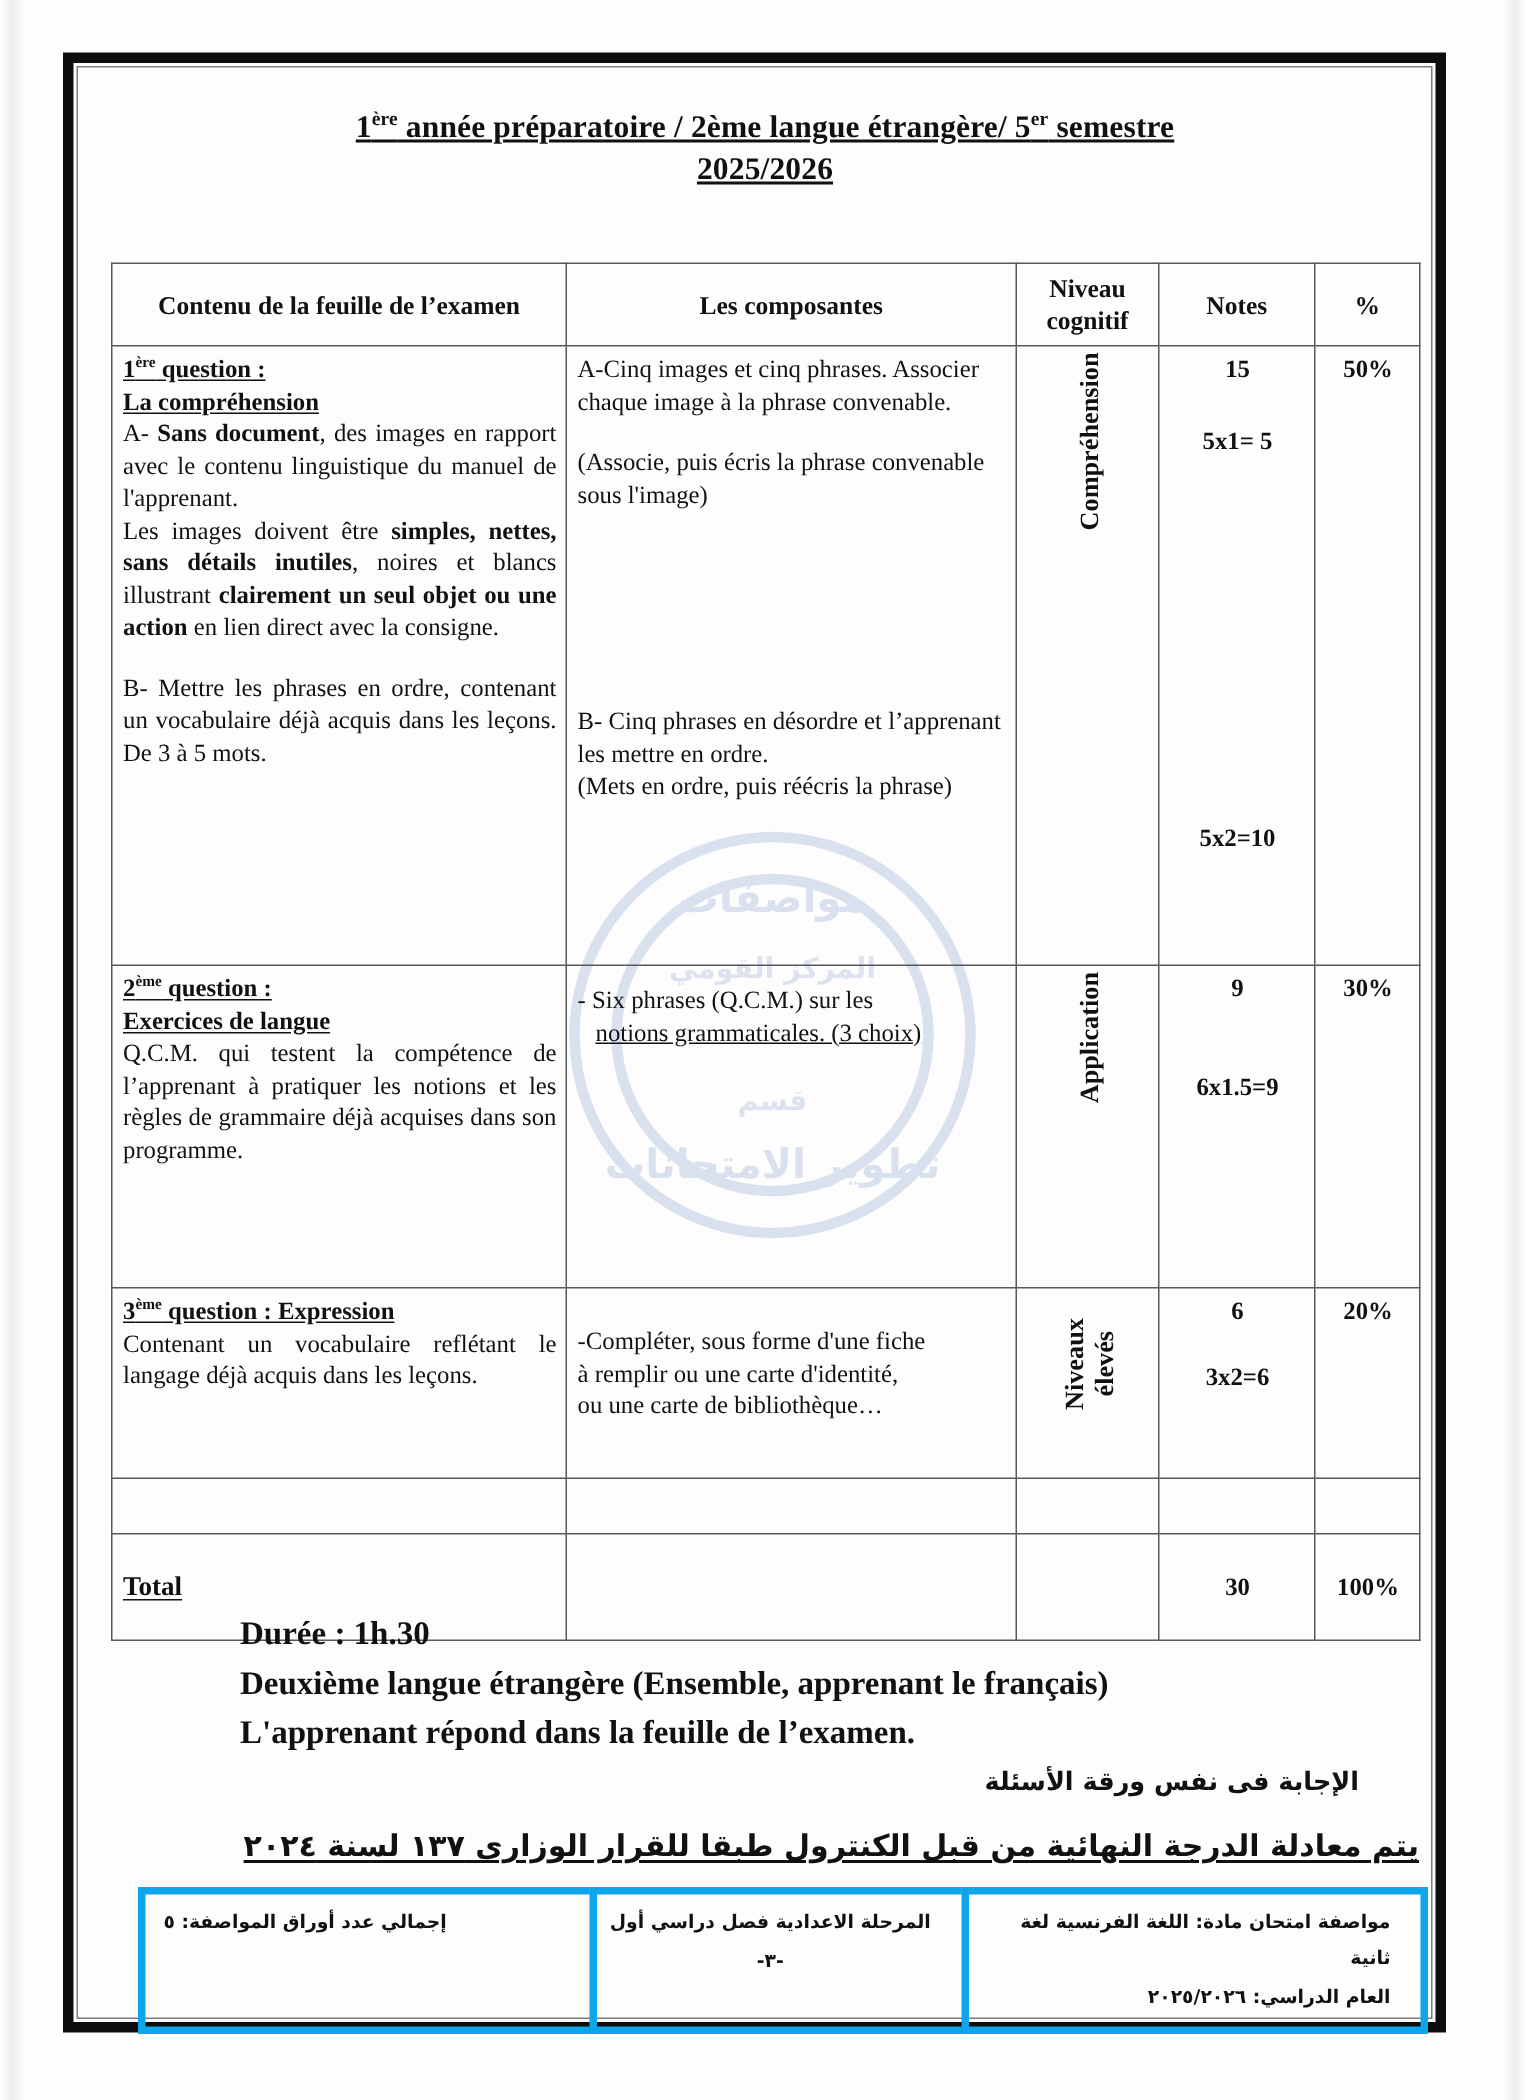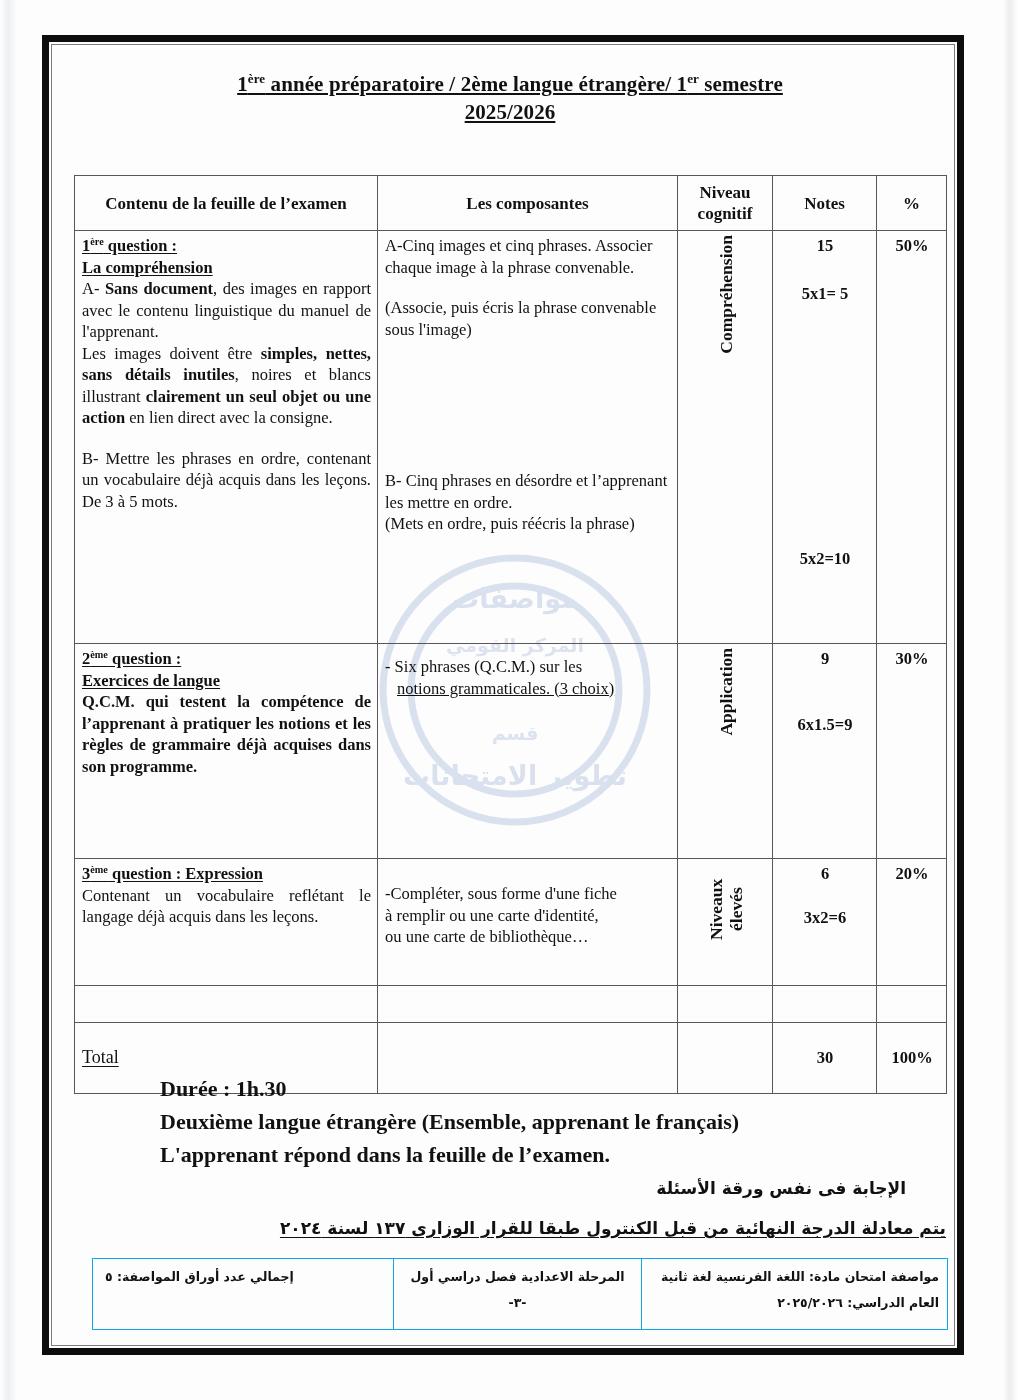--- a/index.html
+++ b/index.html
@@ -144,21 +144,21 @@
   .cell-notes .n2.far { margin-top: 244px; }
   .cell-pct   { text-align: center; font-weight: bold; font-size: 17px; padding-top: 6px; }
 
   .row1 td { height: 404px; }
   .row2 td { height: 198px; }
   .row3 td { height: 98px; }
   .row-total td { height: 62px; vertical-align: middle; }
   .row-spacer td { height: 28px; border-left: 1px solid #585858; border-right: 1px solid #585858;
                    border-top: none; border-bottom: 1px solid #585858; }
 
-  .total-label { font-weight: normal; text-decoration: underline; text-underline-offset: 3px; font-size: 18px; }
+  .total-label { font-weight: bold; text-decoration: underline; text-underline-offset: 3px; font-size: 18px; }
   .row-total .cell-notes, .row-total .cell-pct { padding-top: 0; }
 
   
   #notes {
     position: absolute;
     left: 160px; top: 1072px;
     width: 740px;
     font-weight: bold;
     font-size: 22px;
     line-height: 33px;
@@ -173,39 +173,39 @@
   }
   #ar-line1 {
     position: absolute;
     right: 112px; top: 1178px;
     font-size: 17px;
     white-space: nowrap;
   }
   #ar-line2 {
     position: absolute;
     right: 72px; top: 1218px;
-    font-size: 17px;
+    font-size: 20px;
     white-space: nowrap;
     text-decoration: underline;
     text-underline-offset: 3px;
   }
 
   
   #footer-table {
     position: absolute;
     left: 92px; top: 1258px;
     width: 855px;
     border-collapse: collapse;
     table-layout: fixed;
     direction: rtl;
   }
   #footer-table td {
-    border: 1px solid #0ea5e9;
+    border: 5px solid #0ea5e9;
     vertical-align: top;
-    padding: 6px 8px 8px 8px;
+    padding: 6px 20px 8px 8px;
     font-family: "DejaVu Sans", "Liberation Sans", sans-serif;
     font-size: 12.5px;
     line-height: 24px;
     font-weight: bold;
     height: 56px;
   }
   #footer-table .fc-right { width: 306px; text-align: right; }
   #footer-table .fc-mid   { width: 248px; text-align: center; }
   #footer-table .fc-left  { width: 301px; text-align: left; padding-left: 12px; }
   #footer-table .fline { display: block; }
@@ -234,21 +234,21 @@
   </g>
   <g fill="#92a9d1" font-family="DejaVu Sans, sans-serif" font-size="19" font-weight="bold">
     <text x="215" y="112" text-anchor="middle">المركز القومي</text>
     <text x="215" y="200" text-anchor="middle">قسم</text>
   </g>
 </svg>
 
 <div id="content">
 
   <div id="title-block">
-    <span class="tline u"><span>1</span><sup>ère</sup><span> année préparatoire / 2ème langue étrangère/ 1</span><sup>er</sup><span> semestre</span></span>
+    <span class="tline u"><span>1</span><sup>ère</sup><span> année préparatoire / 2ème langue étrangère/ 5</span><sup>er</sup><span> semestre</span></span>
     <span class="tline u">2025/2026</span>
   </div>
 
   <table id="spec-table">
     <colgroup>
       <col class="col-contenu">
         <col class="col-comp">
         <col class="col-niveau">
         <col class="col-notes">
         <col class="col-pct">
@@ -301,21 +301,21 @@
       </tr>
 
       <tr class="row2">
         <td class="cell-contenu">
           <div>
             <span class="head-u"><span>2</span><sup>ème</sup><span> question :</span></span>
           </div>
           <div>
             <span class="head-u">Exercices de langue</span>
           </div>
-          <div style="text-align:justify;font-weight:bold;">Q.C.M. qui testent la compétence de l’apprenant à pratiquer les notions et les règles de grammaire déjà acquises dans son programme.</div>
+          <div style="text-align:justify;">Q.C.M. qui testent la compétence de l’apprenant à pratiquer les notions et les règles de grammaire déjà acquises dans son programme.</div>
         </td>
         <td class="cell-comp" style="padding-top:12px;">
           <div>- Six phrases (Q.C.M.) sur les</div>
           <div style="padding-left:12px;text-decoration:underline;">notions grammaticales. (3 choix)</div>
         </td>
         <td class="vert-cell">
           <div class="vert-text">Application</div>
         </td>
         <td class="cell-notes">
           <span>9</span>

